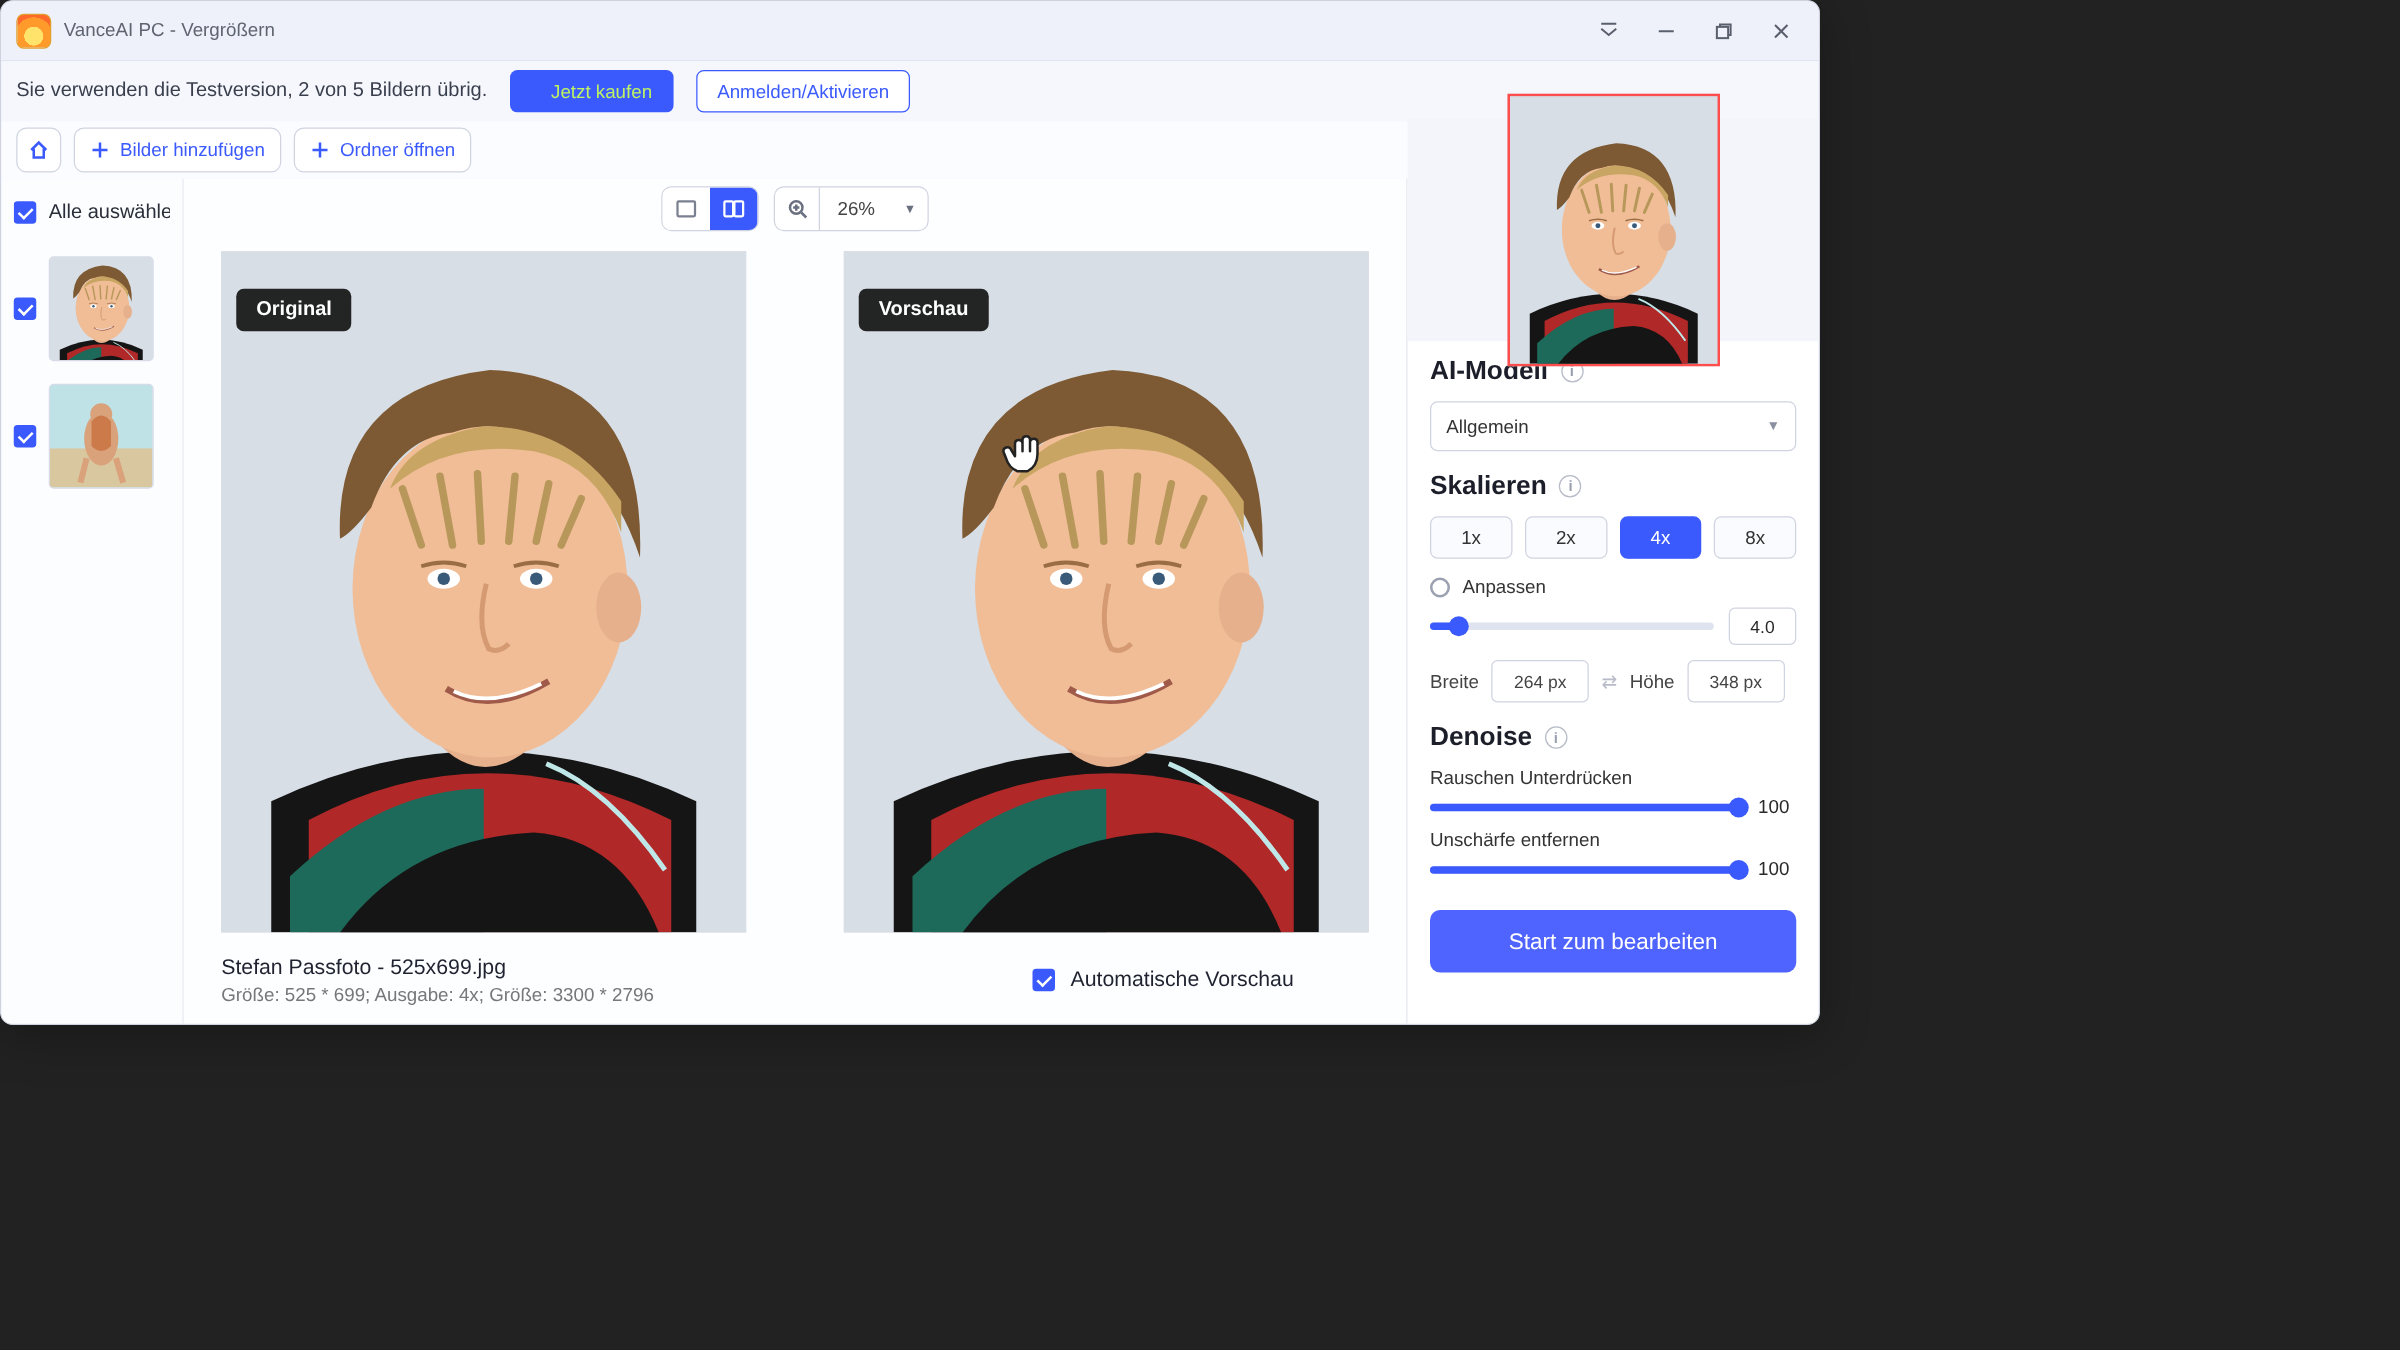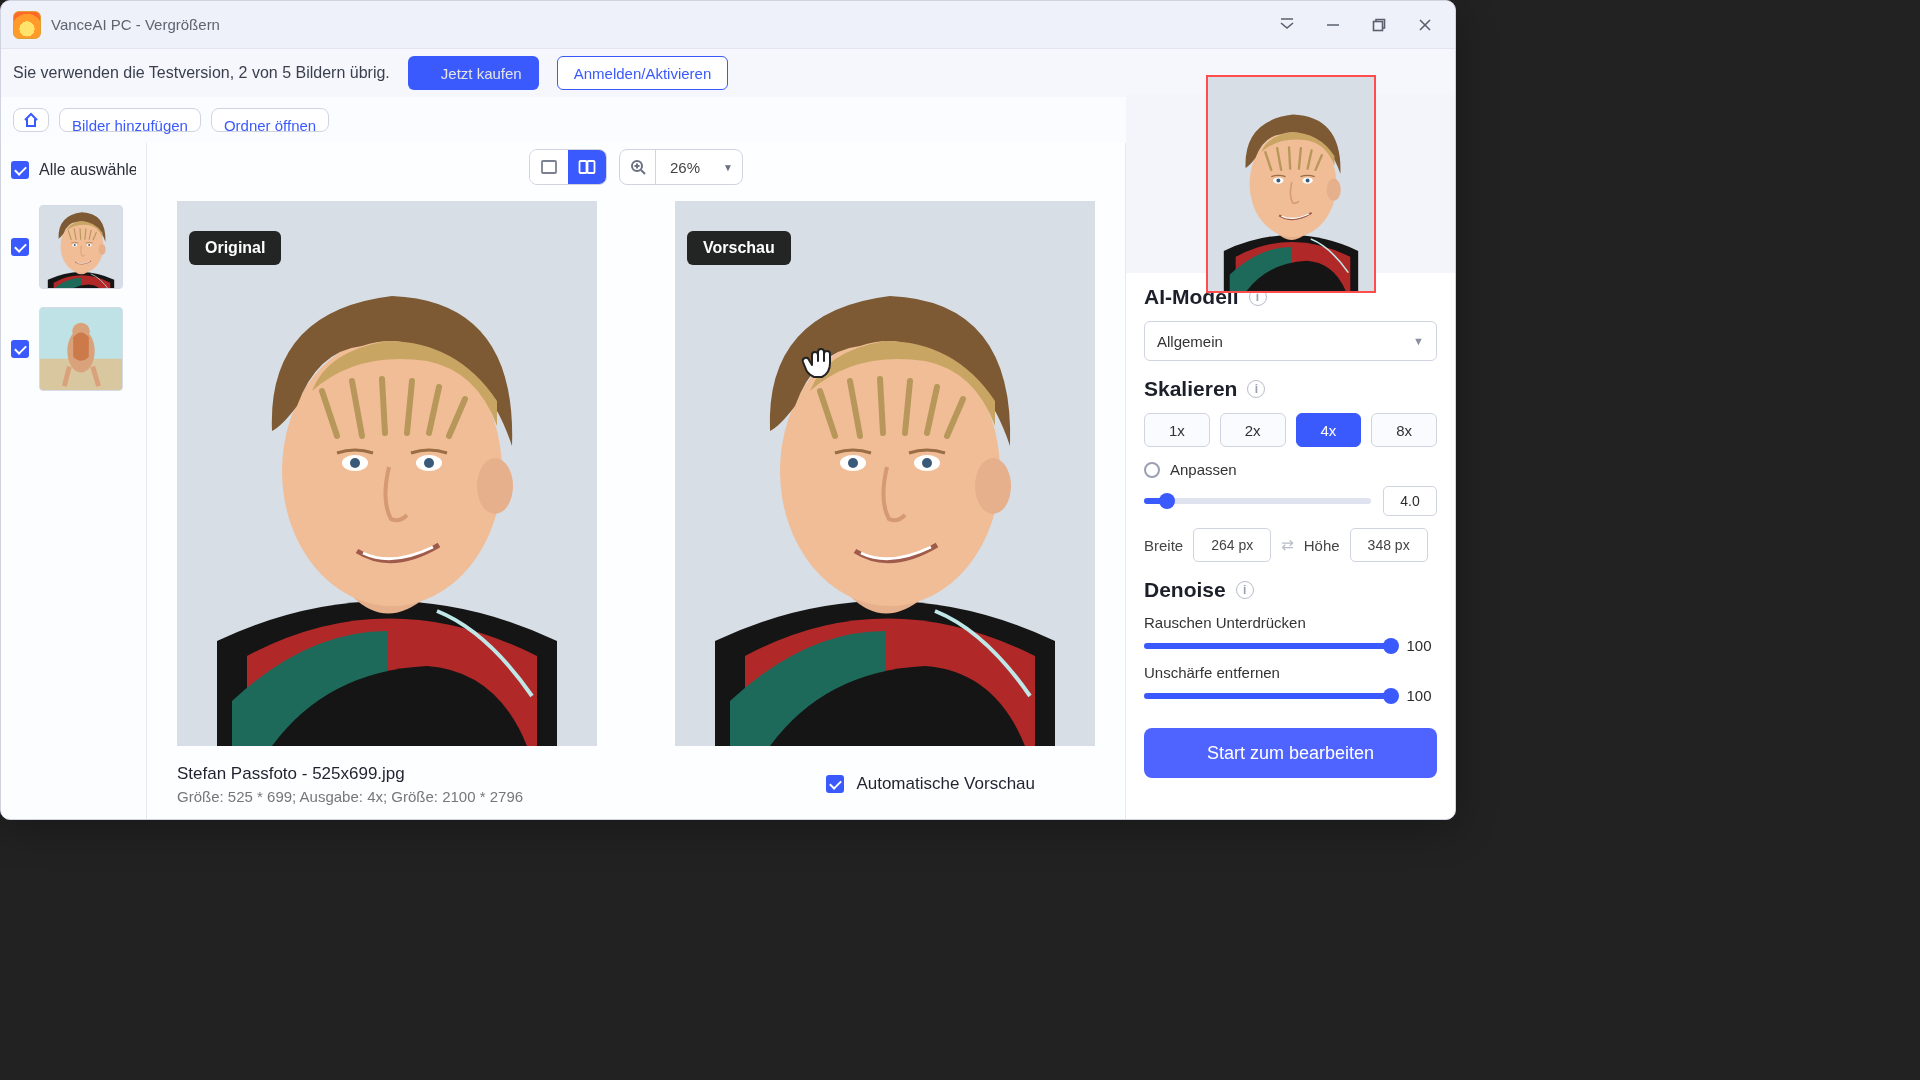--- a/index.html
+++ b/index.html
@@ -46,31 +46,31 @@
   .trial-bar {
     height:48px; display:flex; align-items:center; gap:18px;
     padding:0 12px; background:#f5f7fd;
   }
   .trial-text { font-size:16px; color:#3a3f4d; }
   .btn {
     height:34px; padding:0 16px; border-radius:6px; font-size:15px;
     display:inline-flex; align-items:center; justify-content:center; cursor:pointer;
     border:1px solid transparent; white-space:nowrap;
   }
-  .btn-primary { background:var(--blue-mid); color:#e5e5e5;padding-left:32px; }
+  .btn-primary { background:var(--blue-mid); color:#bef264;padding-left:32px; }
   .btn-outline { background:#fff; color:var(--blue-mid); border-color:var(--blue-mid); }
 
   
   .toolbar-row {
     height:46px; display:flex; align-items:center; gap:10px; padding:0 12px; background:#fbfcff;
   }
   .icon-btn {
-    height:24px; min-width:36px; padding:0 12px; border:1px solid var(--light-border);
+    height:36px; min-width:36px; padding:0 12px; border:1px solid var(--light-border);
     border-radius:8px; background:#fff; display:inline-flex; align-items:center; gap:8px;
-    color:var(--blue-mid); font-size:15px; cursor:pointer;flex-direction:column;
+    color:var(--blue-mid); font-size:15px; cursor:pointer;
   }
   .icon-btn.square { width:36px; padding:0; justify-content:center; }
   .icon-btn svg { width:16px; height:16px; stroke:var(--blue-mid); stroke-width:2; fill:none; }
   .spacer { flex:1; }
   .btn-solid-blue {
     height:38px; padding:0 14px 0 20px; border-radius:8px; background:var(--blue-mid); color:#fff;
     font-size:16px; display:inline-flex; align-items:center; gap:10px; cursor:pointer;
   }
 
   
@@ -368,21 +368,21 @@
             <svg viewBox="0 0 40 40">
               <path d="M12 22 V12 q0-3 3-3 q3 0 3 3 V18 V9 q0-3 3-3 q3 0 3 3 V18 V11 q0-3 3-3 q3 0 3 3 V20 q0 10-8 14 h-8 q-7-3-9-10 l-2-5 q-1-3 2-4 q3-1 4 2 z" fill="#fff" stroke="#222" stroke-width="2" stroke-linejoin="round"></path>
             </svg>
           </div>
         </div>
       </div>
 
       <div class="footer-row">
         <div class="file-meta">
           <div class="file-name">Stefan Passfoto - 525x699.jpg</div>
-          <div class="file-dims">Größe: 525 * 699; Ausgabe: 4x; Größe: 2100 * 2796</div>
+          <div class="file-dims">Größe: 525 * 699; Ausgabe: 4x; Größe: 3300 * 2796</div>
         </div>
         <div class="auto-preview">
           <span class="cb checked"></span>
           <span>Automatische Vorschau</span>
         </div>
       </div>
     </div>
 
     <div class="right-panel">
       <div class="preview-thumb-area">

